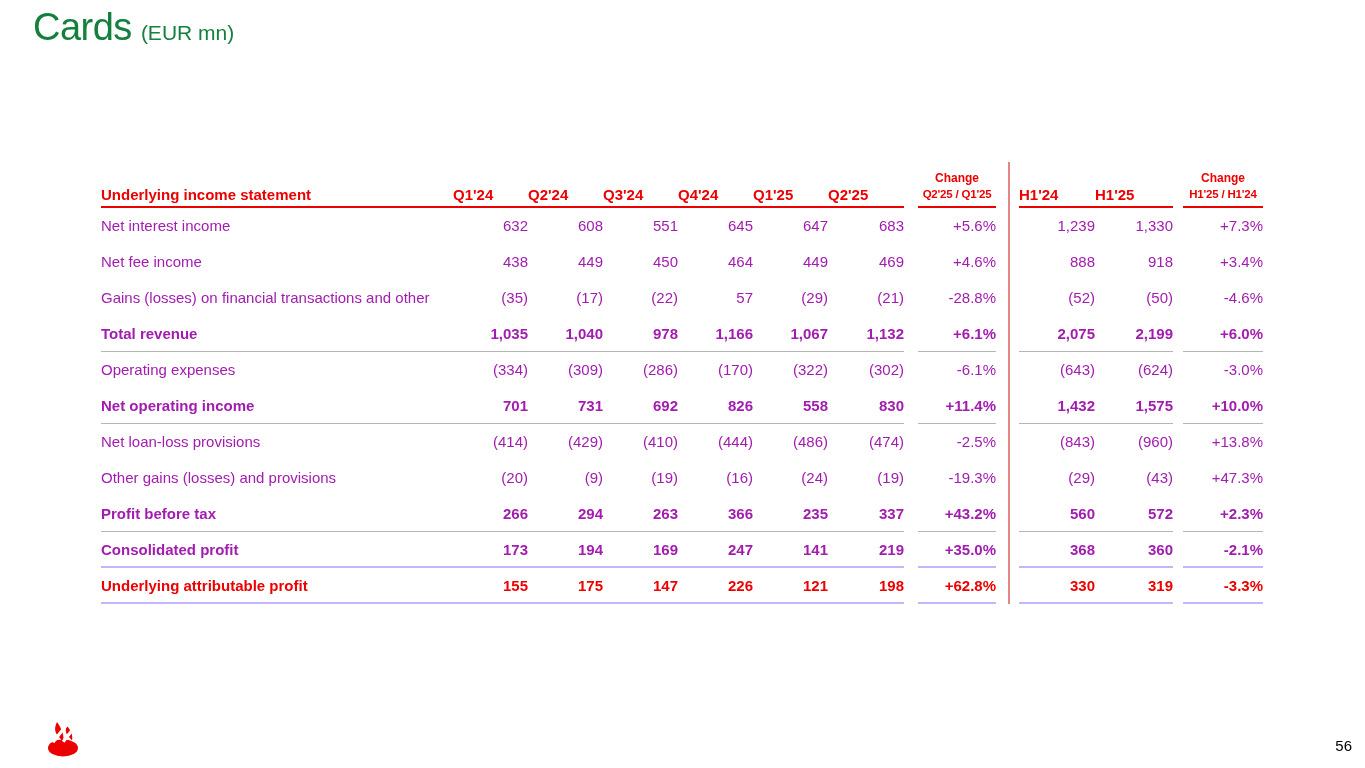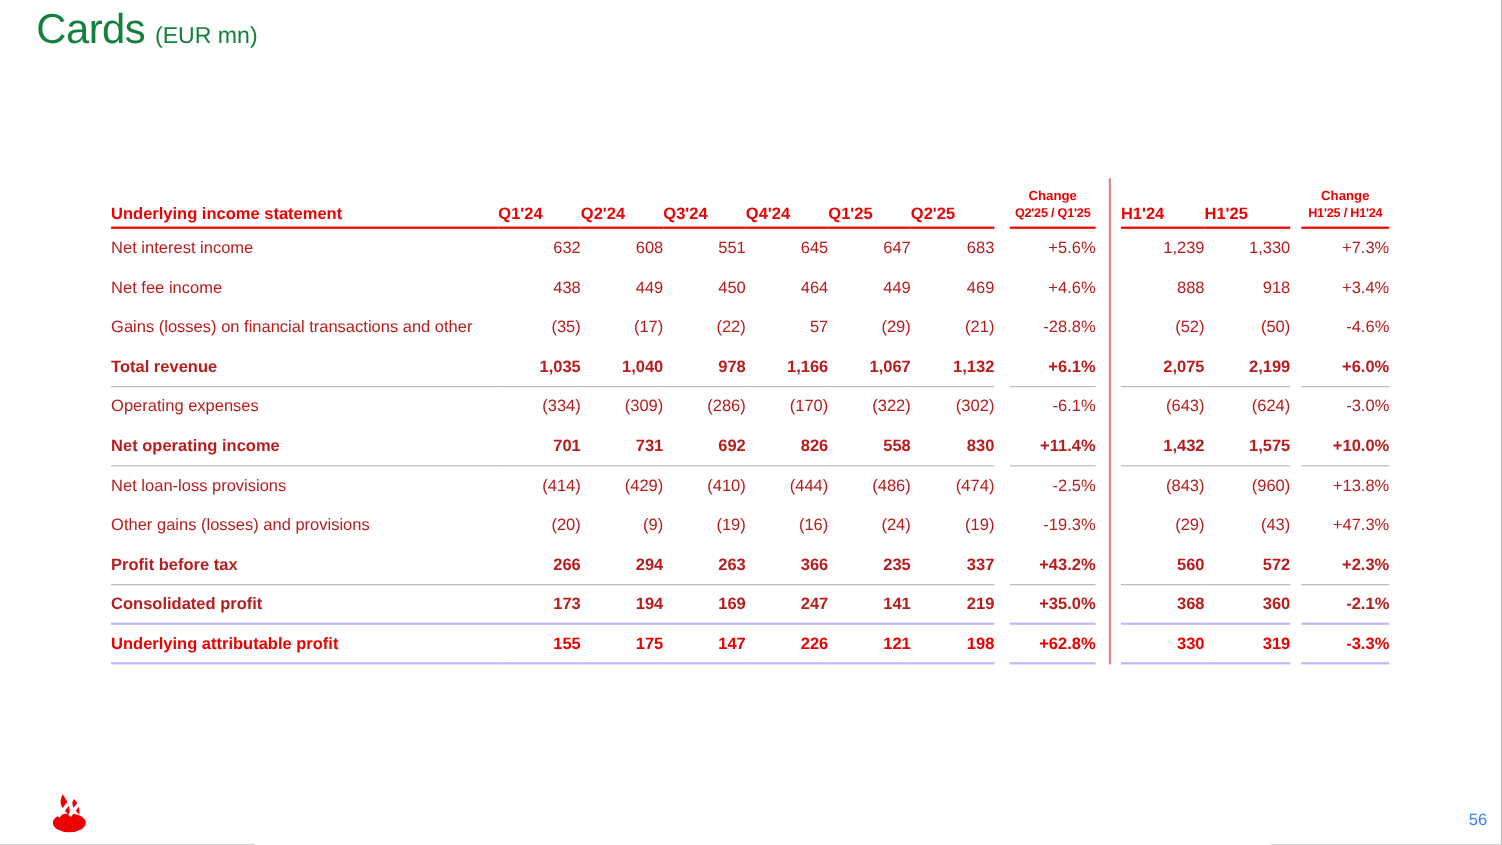--- a/index.html
+++ b/index.html
@@ -19,31 +19,31 @@
   }
   .vdivider { position:absolute; left:907px; top:2px; width:1.5px; height:442px; background:#E58585; }
   .thead { display:grid; grid-template-columns:var(--cols); align-items:end; height:48px; color:#EC0000; font-weight:700; }
   .th { border-bottom:2px solid #EC0000; padding-bottom:3px; font-size:15px; text-align:left; white-space:nowrap; }
   .th.lbl { text-align:left; }
   .th.gap { border-bottom:none; }
   .th.change-head { text-align:center; font-size:11.5px; line-height:1.3; padding-bottom:4px; }
   .th.change-head .l1 { display:block; font-size:12px; }
   .th.change-head .l2 { display:block; letter-spacing:-0.2px; }
   .tbody {}
-  .tr { display:grid; grid-template-columns:var(--cols); color:#b91c1c; font-size:15px; }
+  .tr { display:grid; grid-template-columns:var(--cols); color:#a21caf; font-size:15px; }
   .td { height:36px; line-height:36px; white-space:nowrap; }
   .td.num { text-align:right; }
   .tr.bold { font-weight:700; }
   .tr.red-text { color:#EC0000; }
   .tr.sep-gray > .td { border-bottom:1px solid #b5b5b5; }
   .tr.sep-red  > .td { border-bottom:2px solid #c4b5fd; }
   .tr > .td.gap { border-bottom:none !important; }
   
   .logo { position:absolute; left:47px; top:718px; width:32px; height:40px; }
-  .page-number { position:absolute; right:13px; bottom:14px; color:#3b82f6; font-size:15px; }
+  .page-number { position:absolute; right:13px; bottom:14px; color:#000000; font-size:15px; }
 </style>
 </head>
 <body>
 
 <div class="slide">
 
   <div class="title-block">
     <span class="title-main">Cards</span><span class="title-suffix">(EUR mn)</span>
   </div>
 

